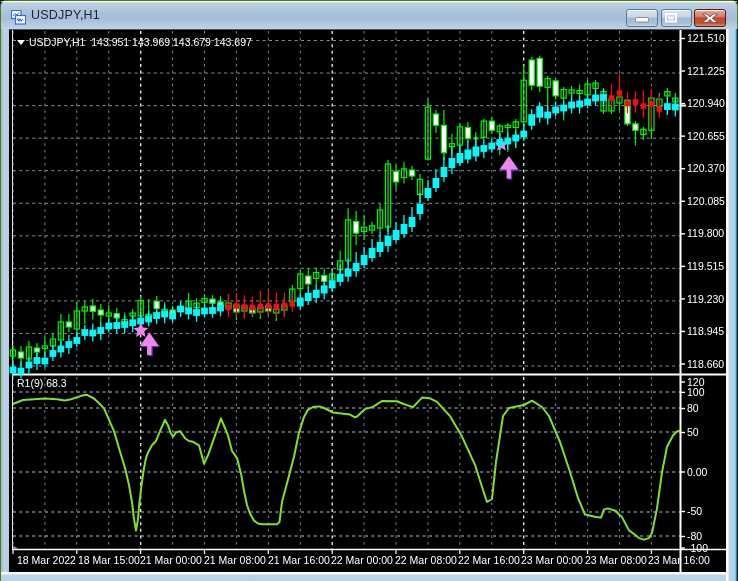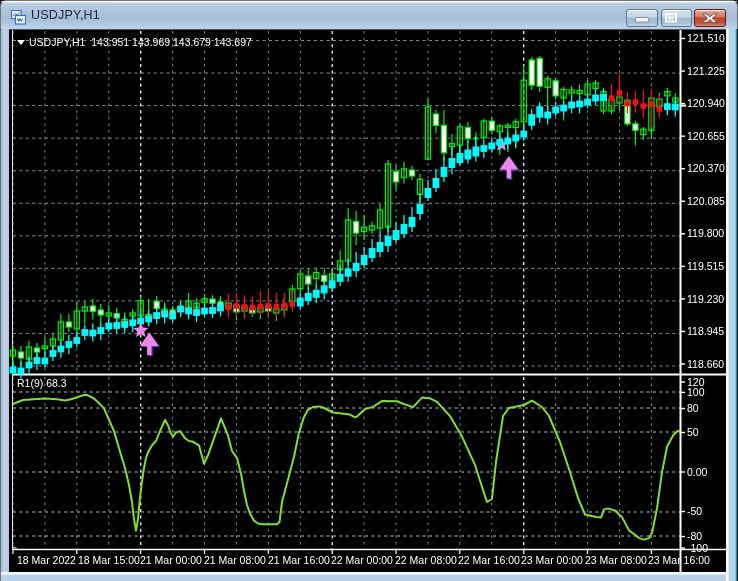--- a/index.html
+++ b/index.html
@@ -1,15 +1,15 @@
 <!DOCTYPE html>
 <html><head><meta charset="utf-8"><style>
 *{margin:0;padding:0;box-sizing:border-box}
 body{width:738px;height:581px;font-family:"Liberation Sans",sans-serif;background:#000;overflow:hidden}
-#win{position:absolute;left:0;top:0;width:738px;height:581px;background:#737373;border-radius:6px 6px 0 0}
+#win{position:absolute;left:0;top:0;width:738px;height:581px;background:#4d7c0f;border-radius:6px 6px 0 0}
 #title{position:absolute;left:1px;top:1px;width:736px;height:28px;border-radius:5px 5px 0 0;
  background:linear-gradient(#fdfeff 0%,#bcd0e5 8%,#abc3da 40%,#a5bed6 62%,#bed3e9 100%);}
 #title:after{content:"";position:absolute;left:0;top:0;width:100%;height:1px;background:rgba(255,255,255,.75)}
 #tline{position:absolute;left:0;top:29px;width:738px;height:1px;background:#4a5560}
 #borderL{position:absolute;left:1px;top:29px;width:8px;height:552px;background:linear-gradient(90deg,#9db6ce,#bdd3e9 40%,#b3cbe3)}
 #borderR{position:absolute;left:726px;top:29px;width:12px;height:552px;background:linear-gradient(90deg,#ffffff 0px,#ffffff 2px,#bdd2e8 3px,#b9d0e7 8.5px,#4ed8e8 9.5px,#28bcd1 10.3px,#121722 11px)}
 #borderB{position:absolute;left:1px;top:572px;width:725px;height:9px;background:linear-gradient(#ffffff 0px,#f2f7fb 2px,#bdd3e9 3px,#b7cfe7 100%)}
 #client{position:absolute;left:9px;top:30px;width:717px;height:542px;background:#000}
 #icon{position:absolute;left:11px;top:10px;width:15px;height:15px}
 #ttext{position:absolute;left:31px;top:8px;font-size:12.5px;color:#1a2433;letter-spacing:.2px}

